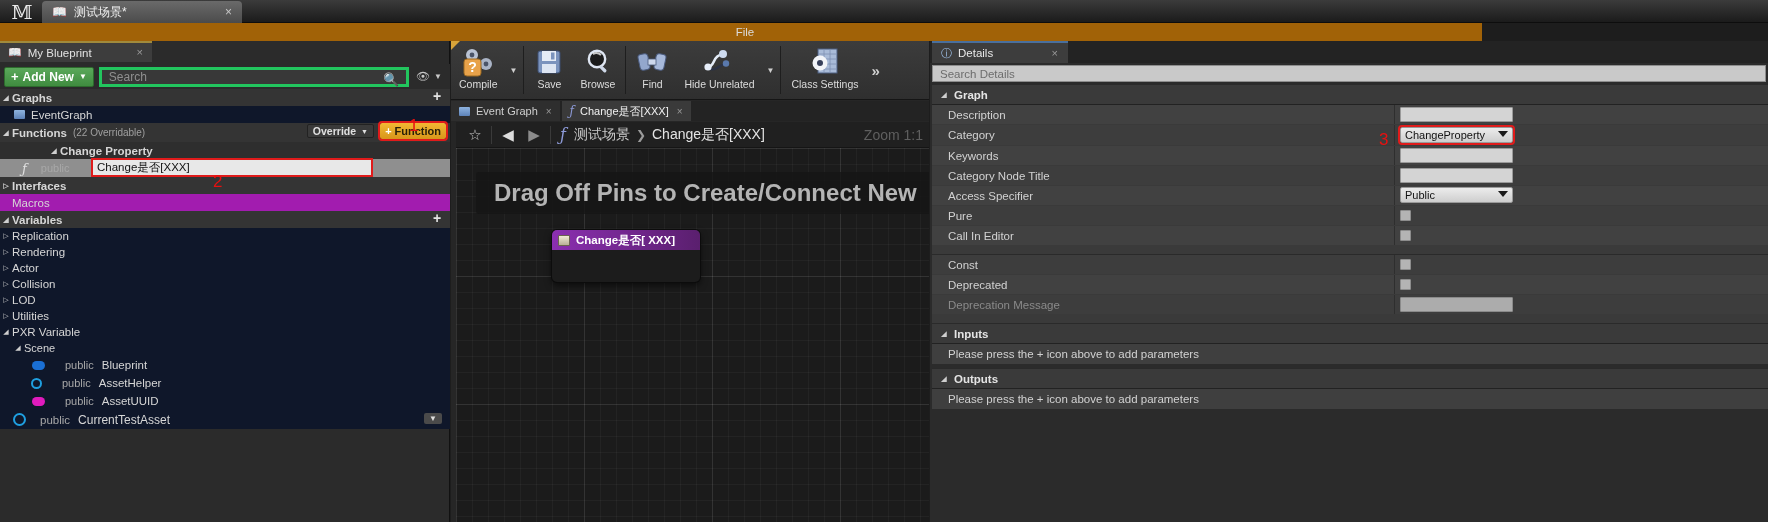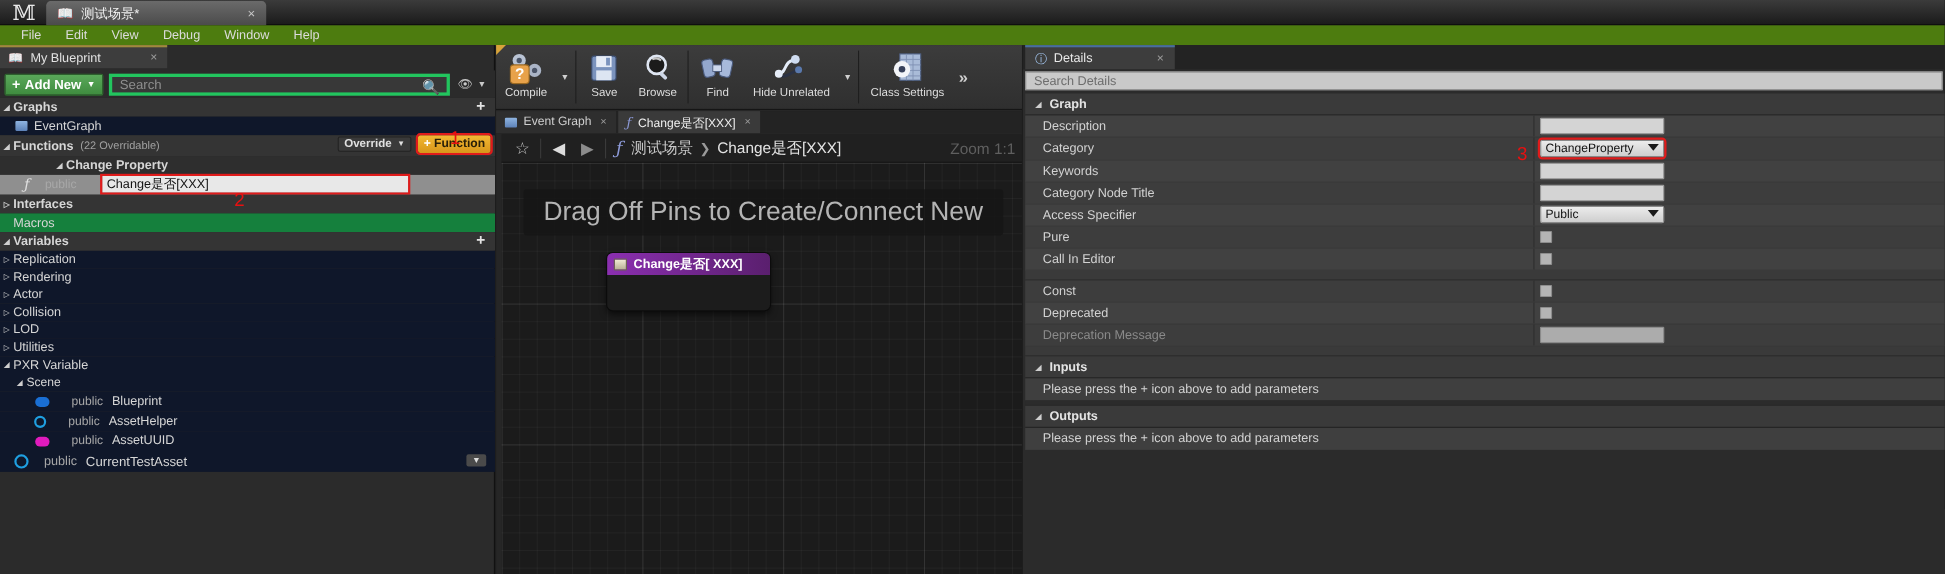--- a/index.html
+++ b/index.html
@@ -30,22 +30,22 @@
     display:flex; align-items:center; padding-left:10px;
     font-size:12px; color:#f0f0f0;
   }
   .doc-tab .bookicon { margin-right:7px; font-size:12px; }
   .doc-tab .closex {
     position:absolute; right:10px; top:4px; font-size:12px; color:#c8c8c8;
   }
 
   
   .menubar {
-    position:absolute; left:0; top:23px; width:1768px; height:18px;
-    background:#4d7c0f; display:flex; align-items:center; padding-left:8px;
+    position:absolute; left:0; top:23px; width:1482px; height:18px;
+    background:#a16207; display:flex; align-items:center; padding-left:8px;flex-direction:column;
   }
   .menubar .mi {
     font-size:11.5px; color:#dcdcdc; padding:0 11px; line-height:18px; cursor:default;
   }
 
   
   .leftpanel {
     position:absolute; left:0; top:41px; width:450px; height:481px;
     background:#2b2b2b; border-right:1px solid #111;
   }
@@ -91,21 +91,21 @@
 
   
   .tree { position:absolute; left:0; top:48px; width:450px; height:434px; }
   .row {
     position:relative; height:16px; display:flex; align-items:center;
     font-size:11.5px; color:#d6d6d6;
   }
   .row.header { background:#343434; font-weight:bold; }
   .row.subheader { background:#2e2e2e; font-weight:bold;padding-left:48px; }
   .row.plain { background:#0f172a; }
-  .row.lighter { background:#15803d; }
+  .row.lighter { background:#a21caf; }
   .row.sel { background:#8f8f8f; color:#1a1a1a; }
   .tri { width:12px; font-size:7px; color:#cfcfcf; text-align:center; display:inline-block; }
   .plusbtn {
     position:absolute; right:6px; top:1px; width:14px; height:14px;
     color:#e4e4e4; font-size:14px; line-height:13px; text-align:center; font-weight:bold;
   }
   .count { font-size:10px; color:#a0a0a0; font-weight:normal; margin-left:6px; }
   .gicon {
     width:11px; height:9px; margin-right:6px; display:inline-block;
     background:
@@ -205,21 +205,21 @@
       linear-gradient(to right, rgba(255,255,255,0.035) 1px, transparent 1px),
       linear-gradient(to bottom, rgba(255,255,255,0.035) 1px, transparent 1px),
       linear-gradient(to right, rgba(255,255,255,0.075) 1px, transparent 1px),
       linear-gradient(to bottom, rgba(255,255,255,0.075) 1px, transparent 1px);
     background-size: 16px 16px, 16px 16px, 128px 128px, 128px 128px;
     overflow:hidden;
   }
   .hint-banner {
     position:absolute; left:20px; top:24px;
     background:rgba(20,20,20,0.78); padding:7px 18px; border-radius:3px;
-    font-size:24px; font-weight:normal; color:#b4b4b4; white-space:nowrap;text-align:right;
+    font-size:24px; font-weight:bold; color:#b4b4b4; white-space:nowrap;text-align:right;
   }
   .bp-node {
     position:absolute; left:96px; top:82px; width:148px; height:52px;
     background:#1c1c1c; border-radius:5px;
     box-shadow:0 0 0 1px #0c0c0c, 0 3px 7px rgba(0,0,0,0.65);
     text-align:center;
   }
   .bp-node-head {
     height:20px; border-top-left-radius:5px; border-top-right-radius:5px;
     background:linear-gradient(90deg,#8b2fb0,#5a1f6e);

